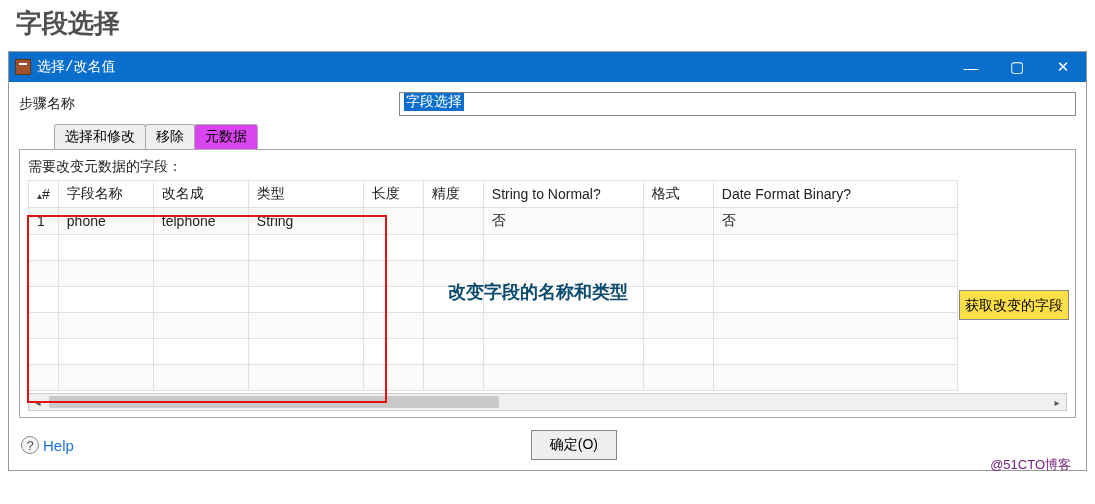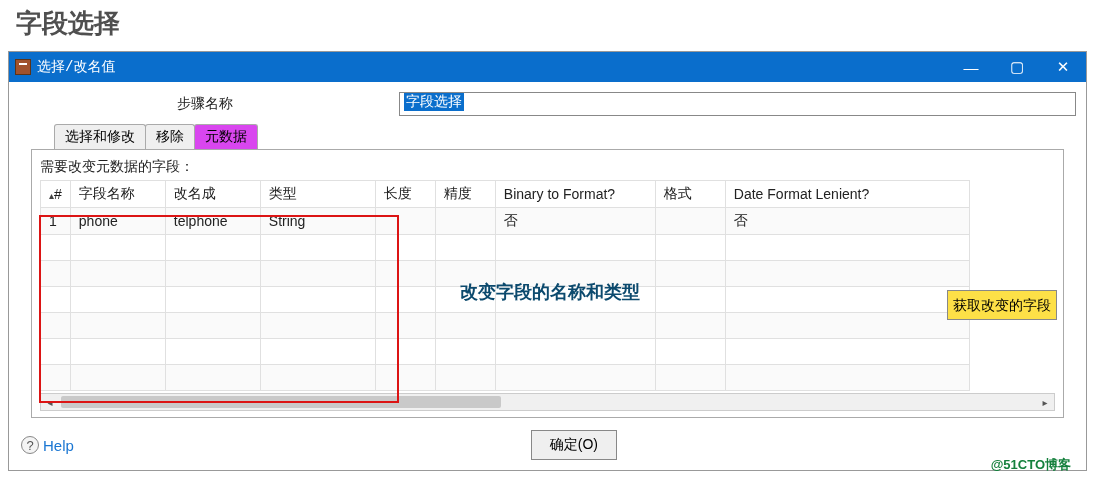--- a/index.html
+++ b/index.html
@@ -6,48 +6,48 @@
     body { background: #fff; width: 1095px; height: 504px; }
     .page-title { font-size: 26px; font-weight: bold; color: #4f4f4f; padding: 6px 16px 10px; }
     .window { border: 1px solid #999; margin: 0 8px; }
     .titlebar { background: #0a6ecc; color: #fff; display: flex; align-items: center; height: 30px; padding: 0 0 0 6px; font-size: 14px; }
     .tb-icon { width: 16px; height: 16px; background: #a0522d; border: 1px solid #5b3317; margin-right: 6px; position: relative; }
     .tb-icon::after { content: ""; position: absolute; inset: 3px; border-top: 2px solid #fff; }
     .tb-title { flex: 1; font-family: Liberation Mono, monospace; }
     .tb-btns { display: flex; }
     .tb-btn { width: 46px; height: 30px; display: flex; align-items: center; justify-content: center; color: #fff; font-size: 15px; }
     .step-row { display: flex; align-items: center; padding: 10px 10px 6px; }
-    .step-label { width: 380px; text-align: center; padding-right: 8px; font-size: 14px; color: #222; }
+    .step-label { width: 380px; text-align: left; padding-right: 8px; font-size: 14px; color: #222; }
     .step-input { flex: 1; border: 1px solid #888; height: 24px; font-size: 14px; padding: 0 4px; }
     .step-input .sel { background: #0a6ecc; color: #fff; padding: 0 2px; display: inline-block; }
     .tabs { display: flex; margin: 2px 10px 0; font-size: 14px; padding-left: 35px; }
     .tab { padding: 3px 10px; border: 1px solid #aaa; border-bottom: none; background: #efefef; border-top-left-radius: 3px; border-top-right-radius: 3px; margin-right: -1px; cursor: pointer; }
     .tab.active { background: #d946ef; position: relative; z-index: 2; }
-    .pane { border: 1px solid #aaa; margin: 0 22px 2px; position: relative; background: #fff; }
+    .pane { border: 1px solid #aaa; margin: 0 10px 2px; position: relative; background: #fff; }
     .pane-desc { font-size: 14px; color: #222; padding: 8px 8px 4px; }
     .table-wrap { position: relative; margin: 0 8px 0 8px; }
     .redbox { position: absolute; left: -1px; top: 35px; width: 360px; height: 188px; border: 2px solid #dc1414; pointer-events: none; z-index: 3; }
     .tbl { width: 930px; border-collapse: collapse; font-size: 14px; color: #222; }
     .tbl th, .tbl td { border: 1px solid #e0e0e0; padding: 4px 8px; text-align: left; height: 26px; white-space: nowrap; font-weight: normal; background: #fff; }
     .tbl th { background: #fff; color: #222; }
     .tbl tr:nth-child(even) td { background: #fafafa; }
     .col-h { width: 26px; text-align: center; }
     .caret { font-size: 10px; color: #444; }
     .overlay { position: absolute; left: 420px; top: 100px; color: #0c4a6e; font-weight: bold; font-size: 18px; z-index: 5; pointer-events: none; }
     .side-btn { position: absolute; right: 6px; top: 140px; width: 110px; height: 30px; border: 1px solid #888; background: #fde047; font-size: 14px; cursor: pointer; text-align: center; line-height: 28px; }
     .hscroll { display: flex; align-items: center; height: 18px; margin: 2px 8px 6px; background: #f0f0f0; border: 1px solid #ccc; }
     .hs-arr { width: 18px; height: 100%; display: flex; align-items: center; justify-content: center; font-size: 10px; color: #555; cursor: pointer; }
     .hs-track { flex: 1; height: 100%; position: relative; }
     .hs-thumb { position: absolute; left: 2px; top: 2px; height: 12px; width: 45%; background: #c9c9c9; border-radius: 2px; }
     .footer { display: flex; align-items: center; padding: 10px 12px; }
     .help { display: flex; align-items: center; gap: 4px; color: #1a76d2; font-size: 15px; cursor: pointer; }
     .help-i { width: 18px; height: 18px; border: 1px solid #888; border-radius: 50%; display: flex; align-items: center; justify-content: center; font-size: 13px; color: #555; background: #f4f4f4; }
     .fbtns { flex: 1; display: flex; justify-content: center; gap: 28px; }
     .fbtn { border: 1px solid #888; background: #efefef; padding: 5px 18px; font-size: 14px; cursor: pointer; }
-    .watermark { position: absolute; right: 24px; bottom: 30px; color: #15803d; font-size: 13px; z-index: 0; pointer-events: none; font-weight: bold; }
+    .watermark { position: absolute; right: 24px; bottom: 30px; color: #701a75; font-size: 13px; z-index: 0; pointer-events: none; }
     .pane-inner { position: relative; }
   </style>
 </head>
 <body>
 
 <div class="page-title">字段选择</div>
 
 <div class="window">
   <div class="titlebar">
     <div class="tb-icon"></div>
@@ -79,23 +79,23 @@
         <div class="overlay">改变字段的名称和类型</div>
         <table class="tbl">
           <tbody>
               <tr>
             <th class="col-h"><span class="caret">▴</span><span>#</span></th>
             <th style="width:95px">字段名称</th>
             <th style="width:95px">改名成</th>
             <th style="width:115px">类型</th>
             <th style="width:60px">长度</th>
             <th style="width:60px">精度</th>
-            <th style="width:160px">Binary to Format?</th>
+            <th style="width:160px">String to Normal?</th>
             <th style="width:70px">格式</th>
-            <th>Date Format Lenient?</th>
+            <th>Date Format Binary?</th>
           </tr>
           <tr>
             <td class="col-h">1</td>
             <td>phone</td>
             <td>telphone</td>
             <td>String</td>
             <td></td>
             <td></td>
             <td>否</td>
             <td></td>

